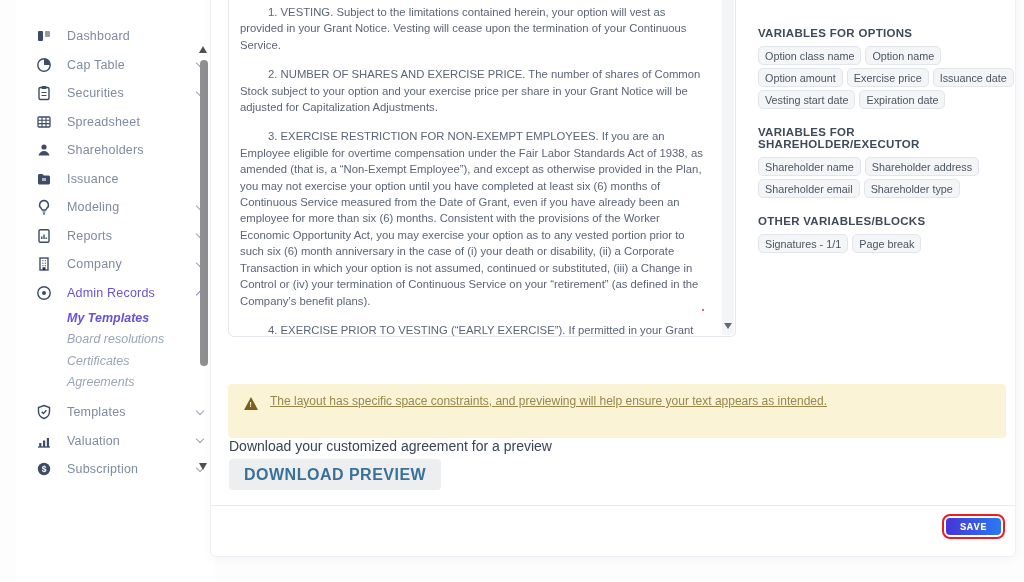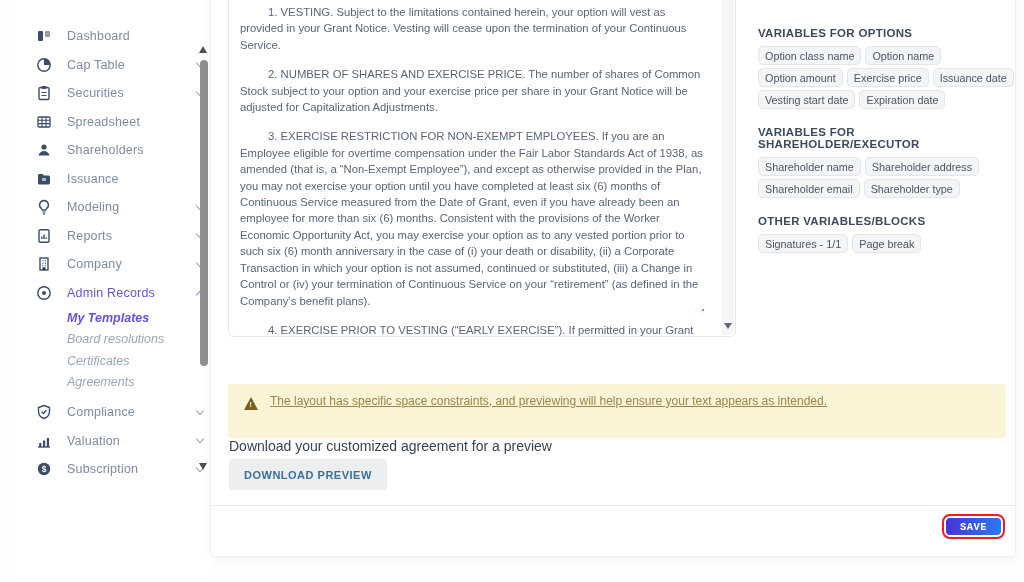--- a/index.html
+++ b/index.html
@@ -72,21 +72,21 @@
   .notice{position:absolute;left:17px;top:423px;width:778px;height:54px;background:var(--notice-bg);
           border-radius:4px;display:flex;align-items:flex-start;padding:10px 14px;}
   .warn-icon{position:relative;width:0;height:0;border-left:7px solid transparent;border-right:7px solid transparent;
              border-bottom:13px solid #7a6018;margin:3px 12px 0 2px;flex:0 0 auto;}
   .warn-icon::after{content:"!";position:absolute;left:-1.7px;top:2.5px;font-size:8px;font-weight:bold;color:#faf3d6;}
   .notice-title{font-size:12px;font-weight:bold;color:var(--notice-title);margin-bottom:3px;}
   .notice-body{font-size:12px;color:var(--notice-body);text-decoration:underline;}
   
   .download-label{position:absolute;left:18px;top:477px;font-size:14px;color:#3a4352;}
   .download-btn{position:absolute;left:18px;top:498px;height:31px;padding:0 15px;background:#eceef0;border:none;
-                border-radius:4px;font-family:inherit;font-size:11px;font-weight:bold;letter-spacing:.5px;
+                border-radius:4px;font-family:inherit;font-size:16px;font-weight:bold;letter-spacing:.5px;
                 color:var(--download-text);cursor:pointer;}
   
   .footer-divider{position:absolute;left:0;right:0;top:544px;height:1px;background:var(--divider);}
   .save-btn{position:absolute;right:14px;top:557px;width:55px;height:17px;border:none;border-radius:4px;
             background:linear-gradient(90deg,var(--save-grad-a),var(--save-grad-b));
             color:#fff;font-family:Liberation Mono, monospace;font-size:10.5px;font-weight:bold;letter-spacing:.5px;cursor:pointer;
             outline:2px solid var(--highlight-red);outline-offset:2px;}
 </style>
 </head>
 <body>
@@ -207,21 +207,21 @@
     <span class="slbl">Agreements</span>
   </div>
     </div>
     <div class="side-item">
     <span class="ic">
         <svg viewBox="0 0 16 16">
           <path d="M8 1.5 13.5 3.5v4c0 3.5-2.3 5.9-5.5 7-3.2-1.1-5.5-3.5-5.5-7v-4z" fill="none" stroke="currentColor" stroke-width="1.4"></path>
           <path d="M5.7 7.8 7.4 9.5l3-3.2" fill="none" stroke="currentColor" stroke-width="1.4"></path>
         </svg>
       </span>
-    <span class="lbl">Compliance</span>
+    <span class="lbl">Templates</span>
     <span class="chev"></span>
   </div>
     <div class="side-item">
     <span class="ic">
         <svg viewBox="0 0 16 16">
           <path d="M2 14h12" stroke="currentColor" stroke-width="1.3"></path>
           <rect x="3.2" y="10" width="2.2" height="4" fill="currentColor"></rect>
           <rect x="7" y="7.5" width="2.2" height="6.5" fill="currentColor"></rect>
           <rect x="10.8" y="5" width="2.2" height="9" fill="currentColor"></rect>
         </svg>

